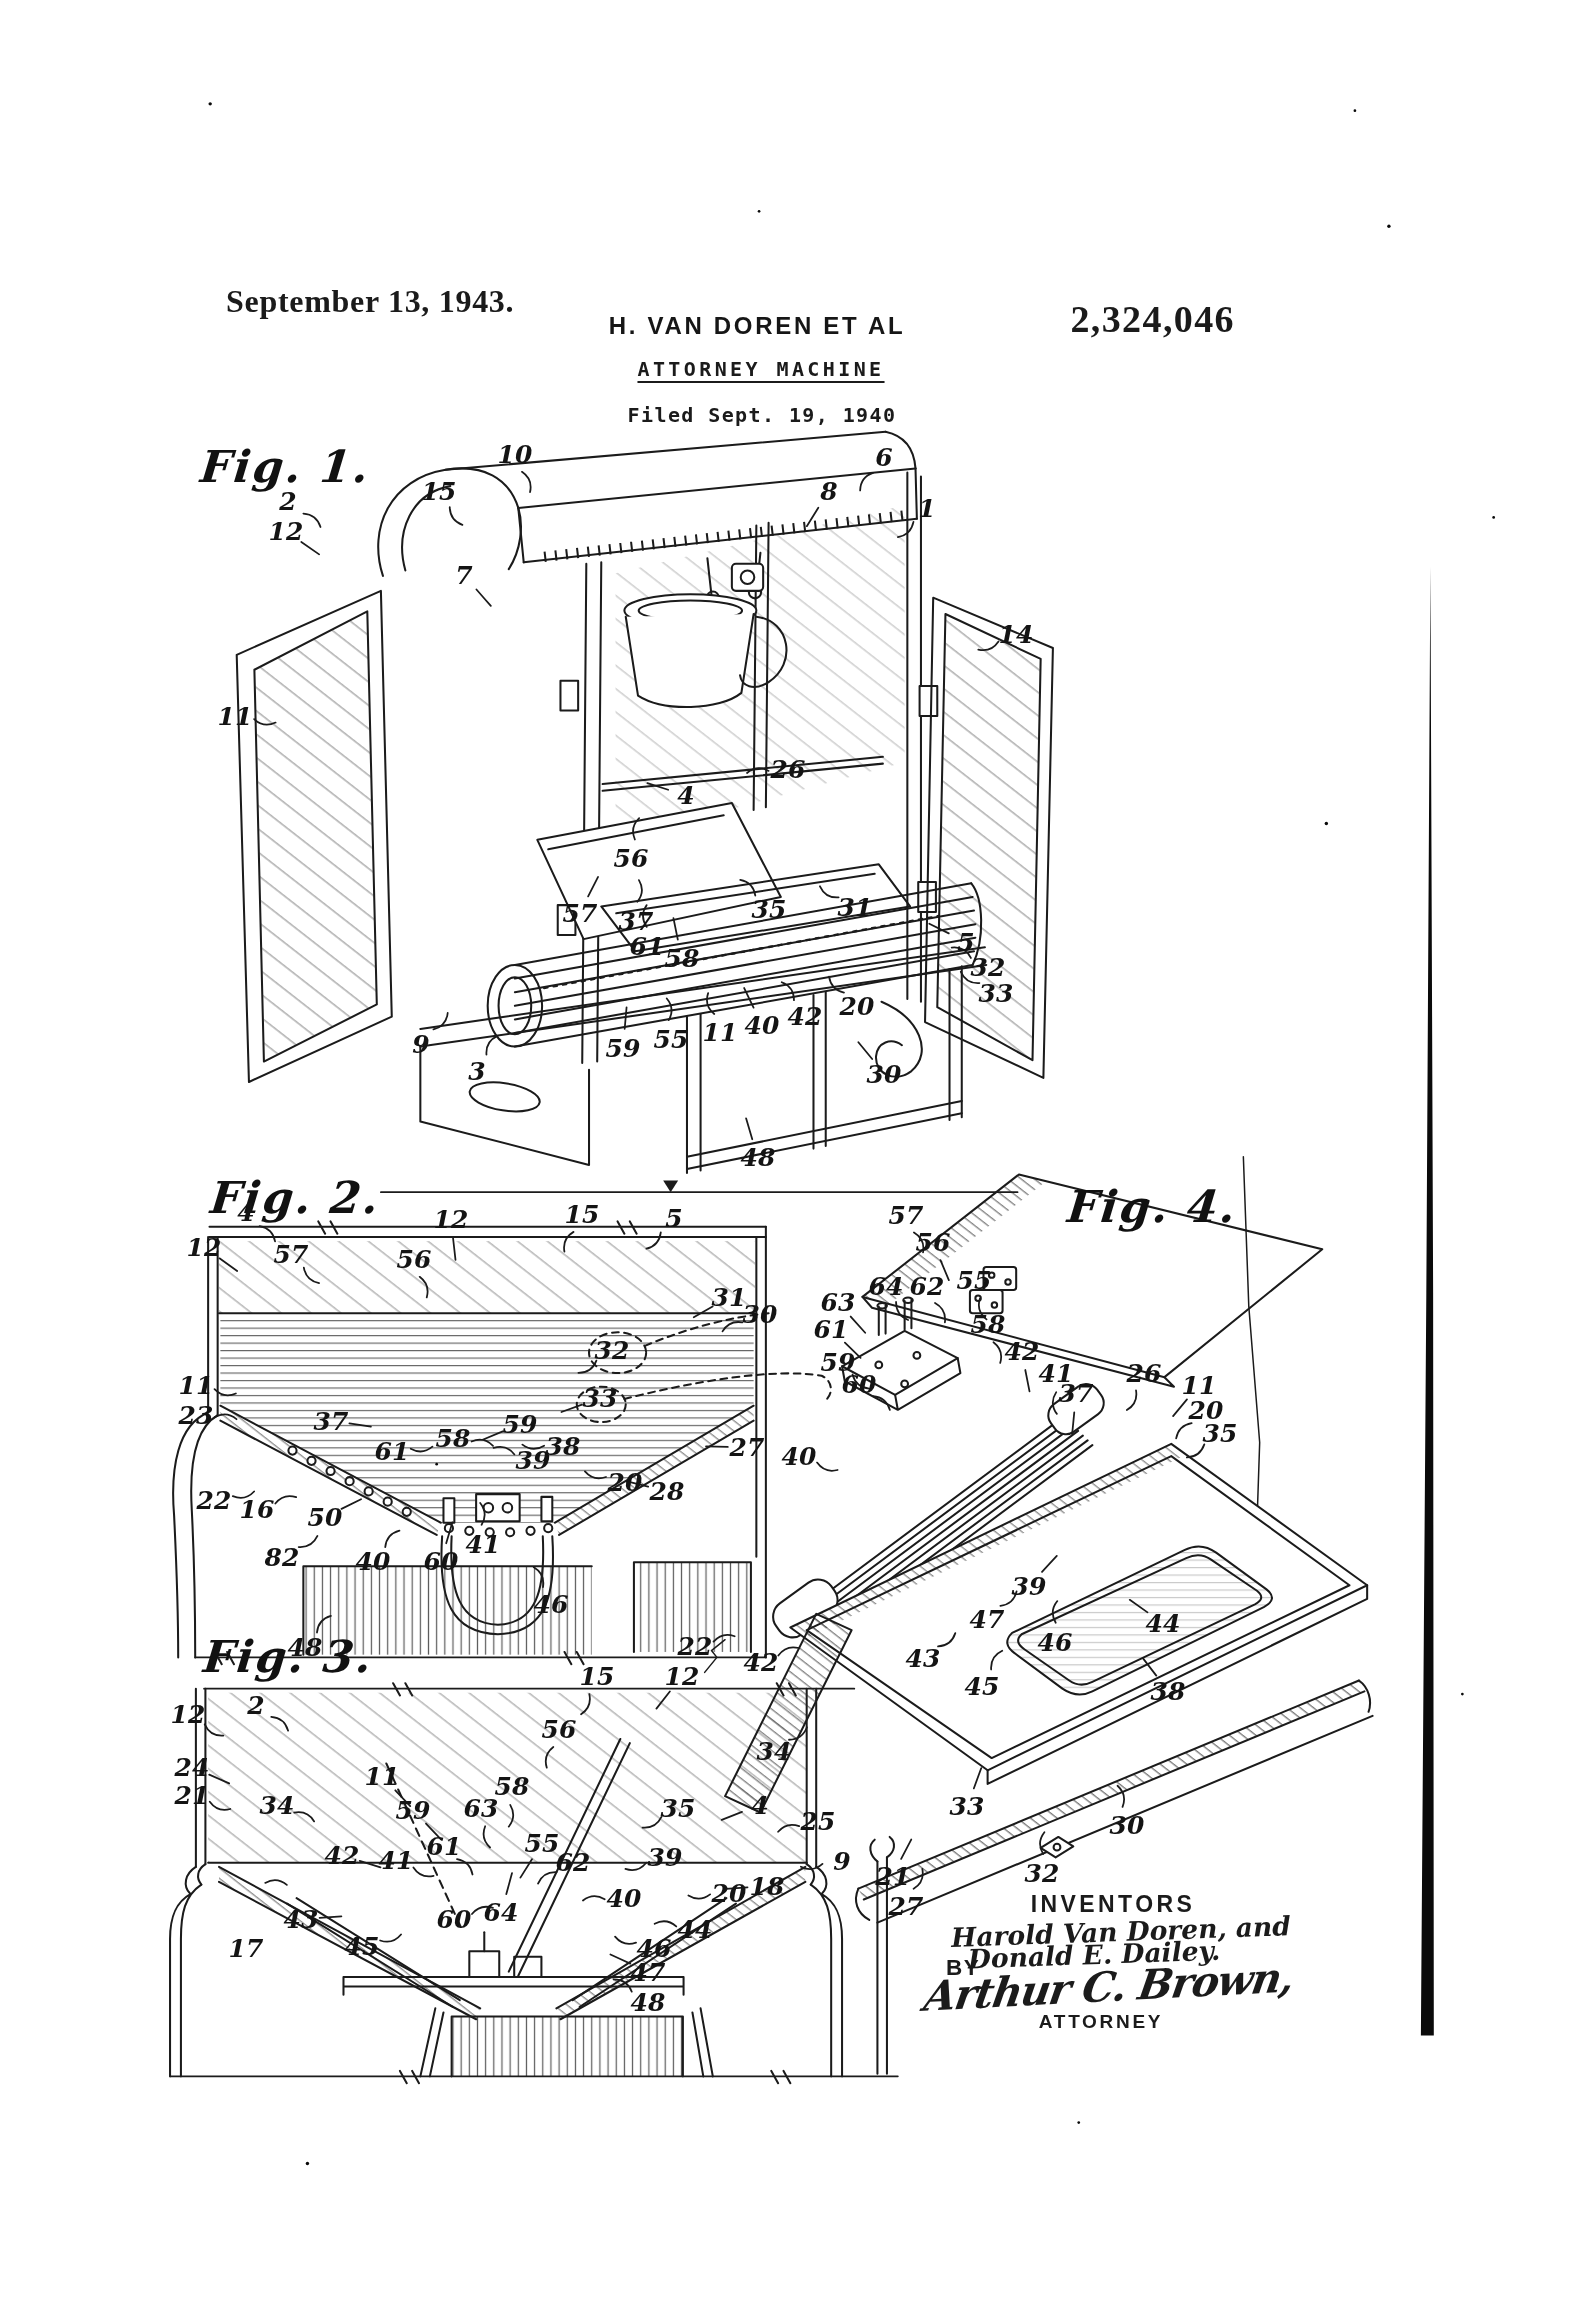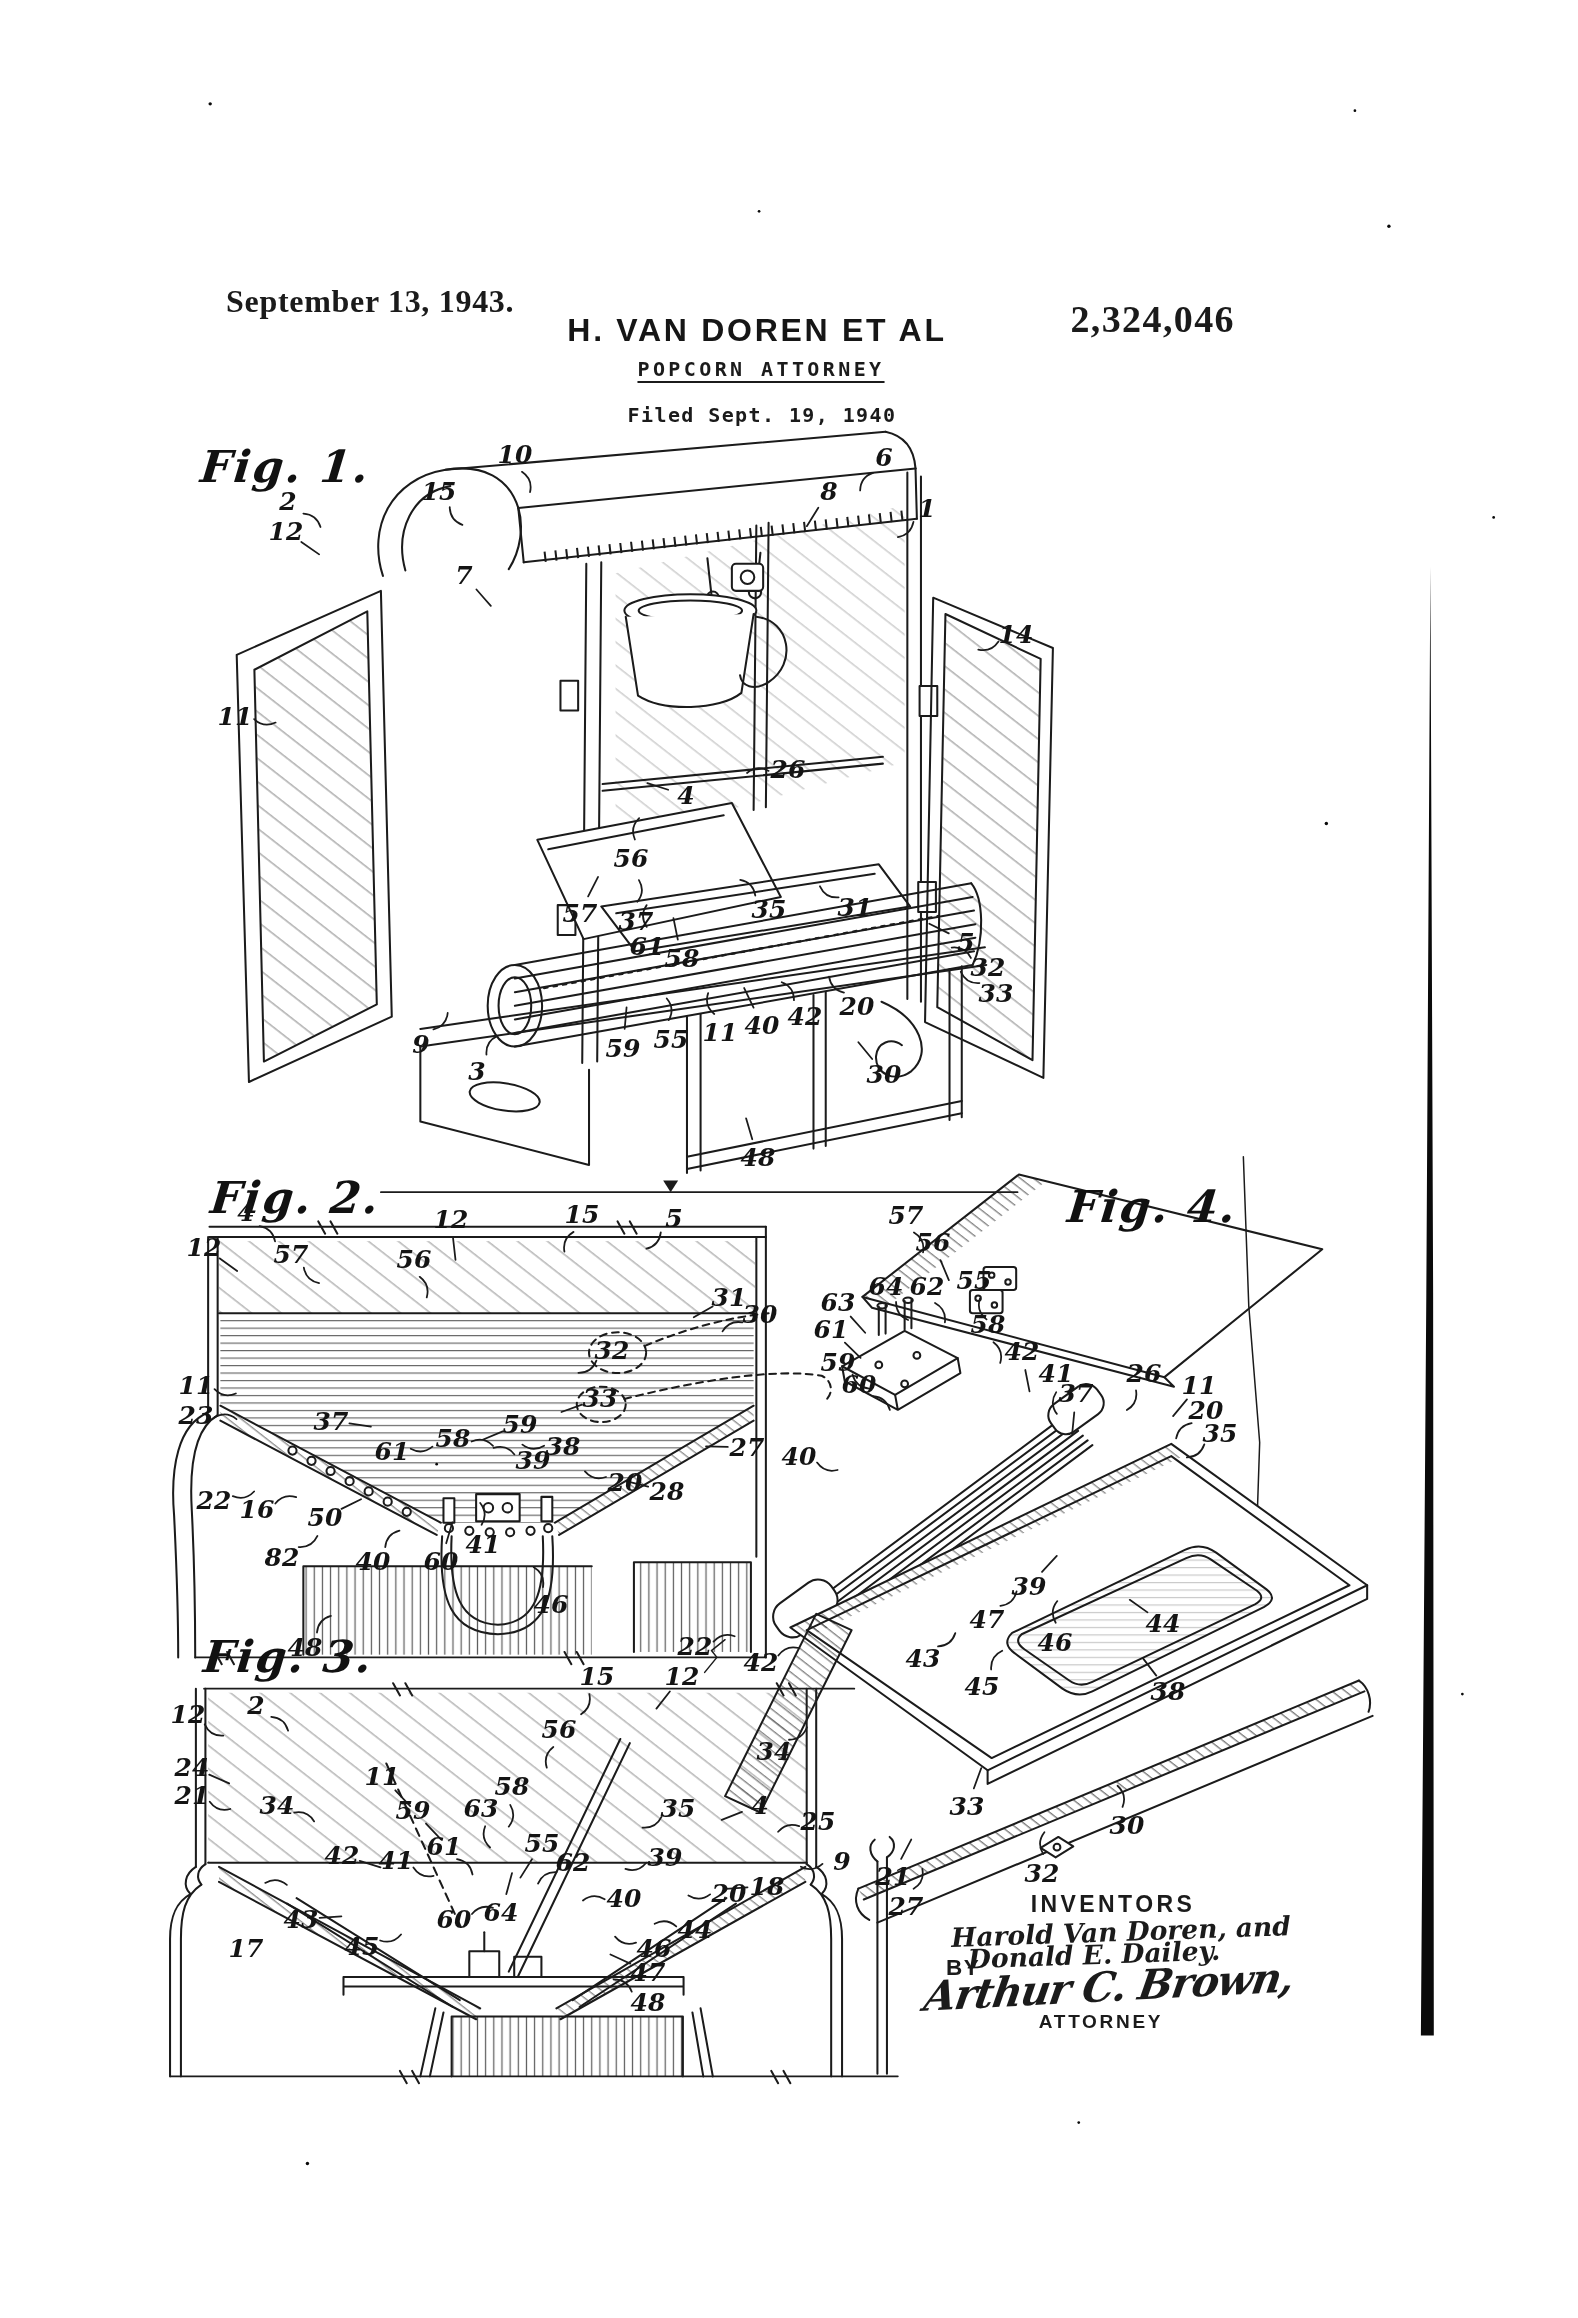--- a/index.html
+++ b/index.html
@@ -2,21 +2,21 @@
 <html style="font-size:11px"><head>
 <meta charset="utf-8">
 <style>
   html,body{margin:0;padding:0;background:#ffffff;}
   .page{position:relative;width:1578px;height:2319px;background:#ffffff;overflow:hidden;
         font-family:"Liberation Serif",serif;color:#1b1b1b;}
   .abs{position:absolute;white-space:nowrap;}
   
   .issue-date{left:226px;top:283px;font-size:32px;font-weight:bold;letter-spacing:0.7px;}
   .inventors-line{left:757px;top:312px;transform:translateX(-50%);
-        font-family:"Liberation Sans",sans-serif;font-size:32px;font-weight:bold;letter-spacing:2.7px;color:#161616;}
+        font-family:"Liberation Sans",sans-serif;font-size:24px;font-weight:bold;letter-spacing:2.7px;color:#161616;}
   .patent-number{left:1235px;top:297px;transform:translateX(-100%);font-size:38px;font-weight:bold;letter-spacing:1.4px;}
   .doc-title{left:761px;top:357px;transform:translateX(-50%);
         font-family:"DejaVu Sans Mono",monospace;font-size:20px;font-weight:bold;letter-spacing:3.4px;
         text-decoration:underline;text-underline-offset:4.8px;}
   .filed-line{left:762px;top:403px;transform:translateX(-50%);
         font-family:"DejaVu Sans Mono",monospace;font-size:20px;font-weight:bold;letter-spacing:1.4px;}
   
   .fig-label{position:absolute;font-family:"DejaVu Serif",serif;font-style:italic;font-weight:bold;
         font-size:44px;letter-spacing:2px;color:#111;transform:skewX(-6deg);}
   .callout{position:absolute;transform:translate(-50%,-50%);
@@ -36,21 +36,21 @@
   svg.art{position:absolute;left:0;top:0;}
 </style>
 </head>
 <body>
 
 <div class="page">
 
   <div class="abs issue-date">September 13, 1943.</div>
   <div class="abs inventors-line">H. VAN DOREN ET AL</div>
   <div class="abs patent-number">2,324,046</div>
-  <div class="abs doc-title">POPCORN ATTORNEY</div>
+  <div class="abs doc-title">ATTORNEY MACHINE</div>
   <div class="abs filed-line">Filed Sept. 19, 1940</div>
 
   <svg class="art" width="1578" height="2319" viewBox="0 0 2320 3408">
     <defs>
       <pattern id="hg" patternUnits="userSpaceOnUse" width="27" height="27" patternTransform="rotate(-52)">
         <line x1="3" y1="0" x2="3" y2="27" stroke="#2c2c2c" stroke-width="1.7"></line>
       </pattern>
       <pattern id="hd" patternUnits="userSpaceOnUse" width="12" height="12" patternTransform="rotate(-52)">
         <line x1="3" y1="0" x2="3" y2="12" stroke="#242424" stroke-width="2"></line>
       </pattern>

